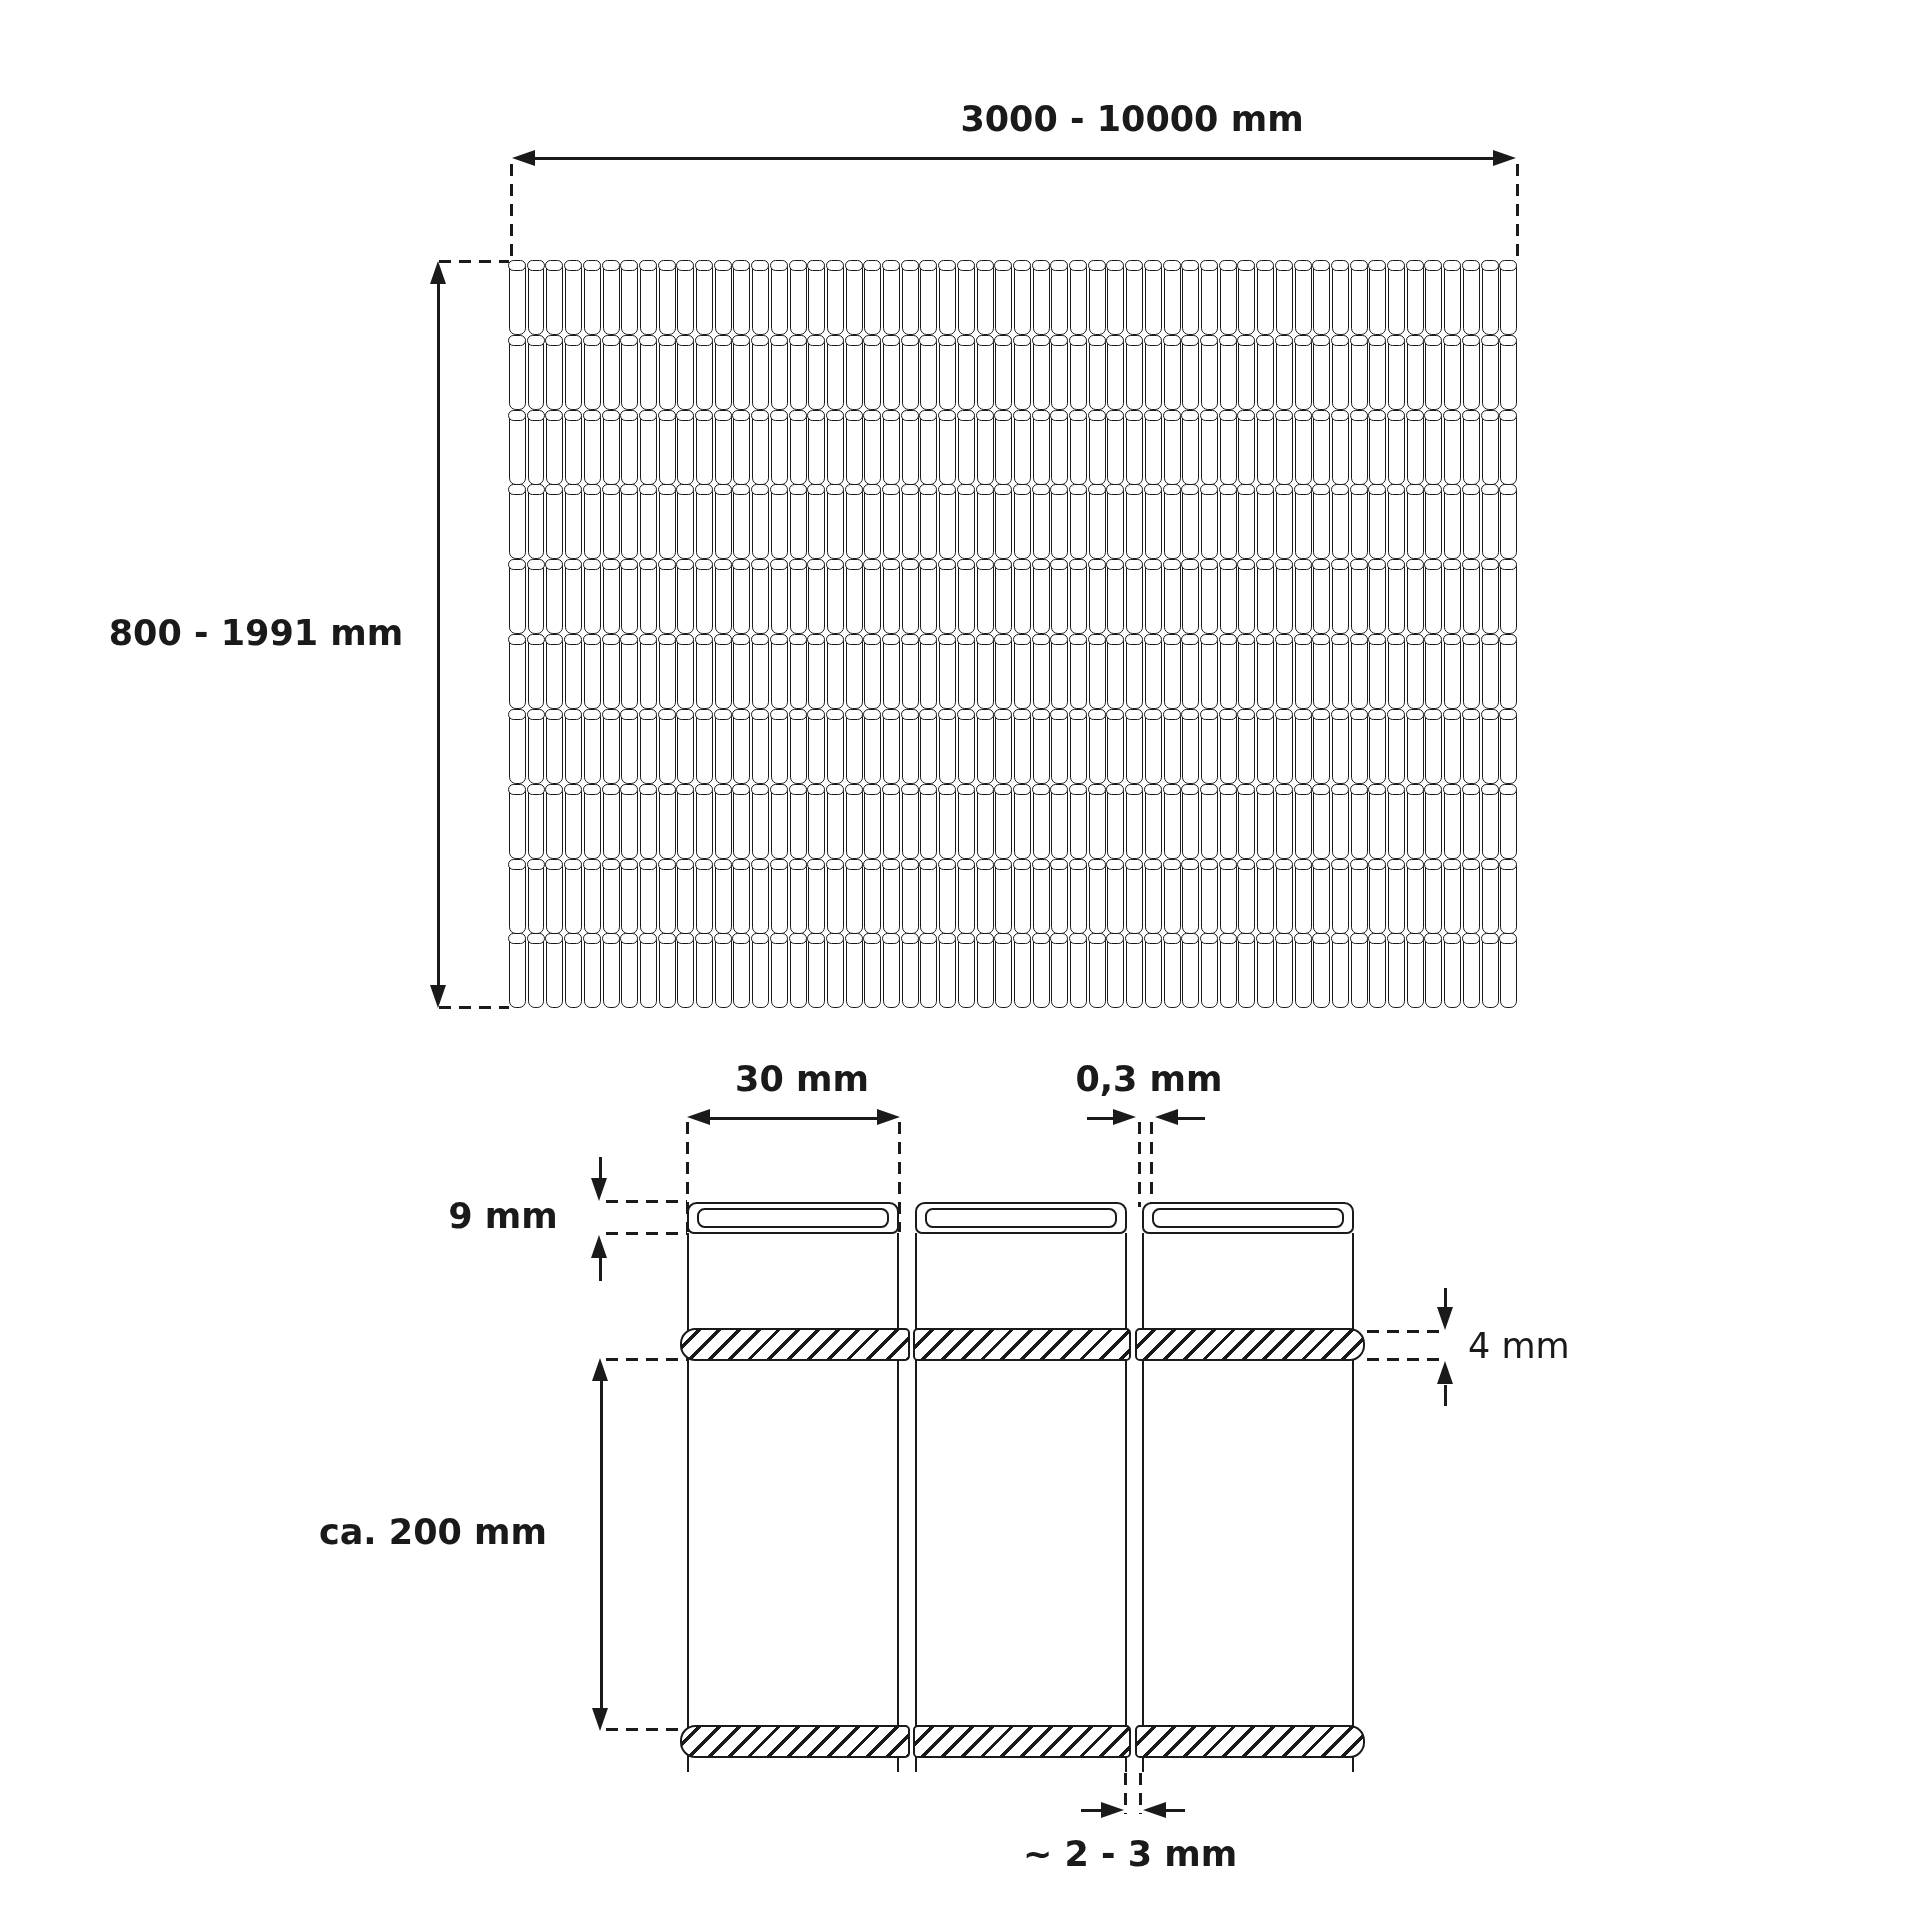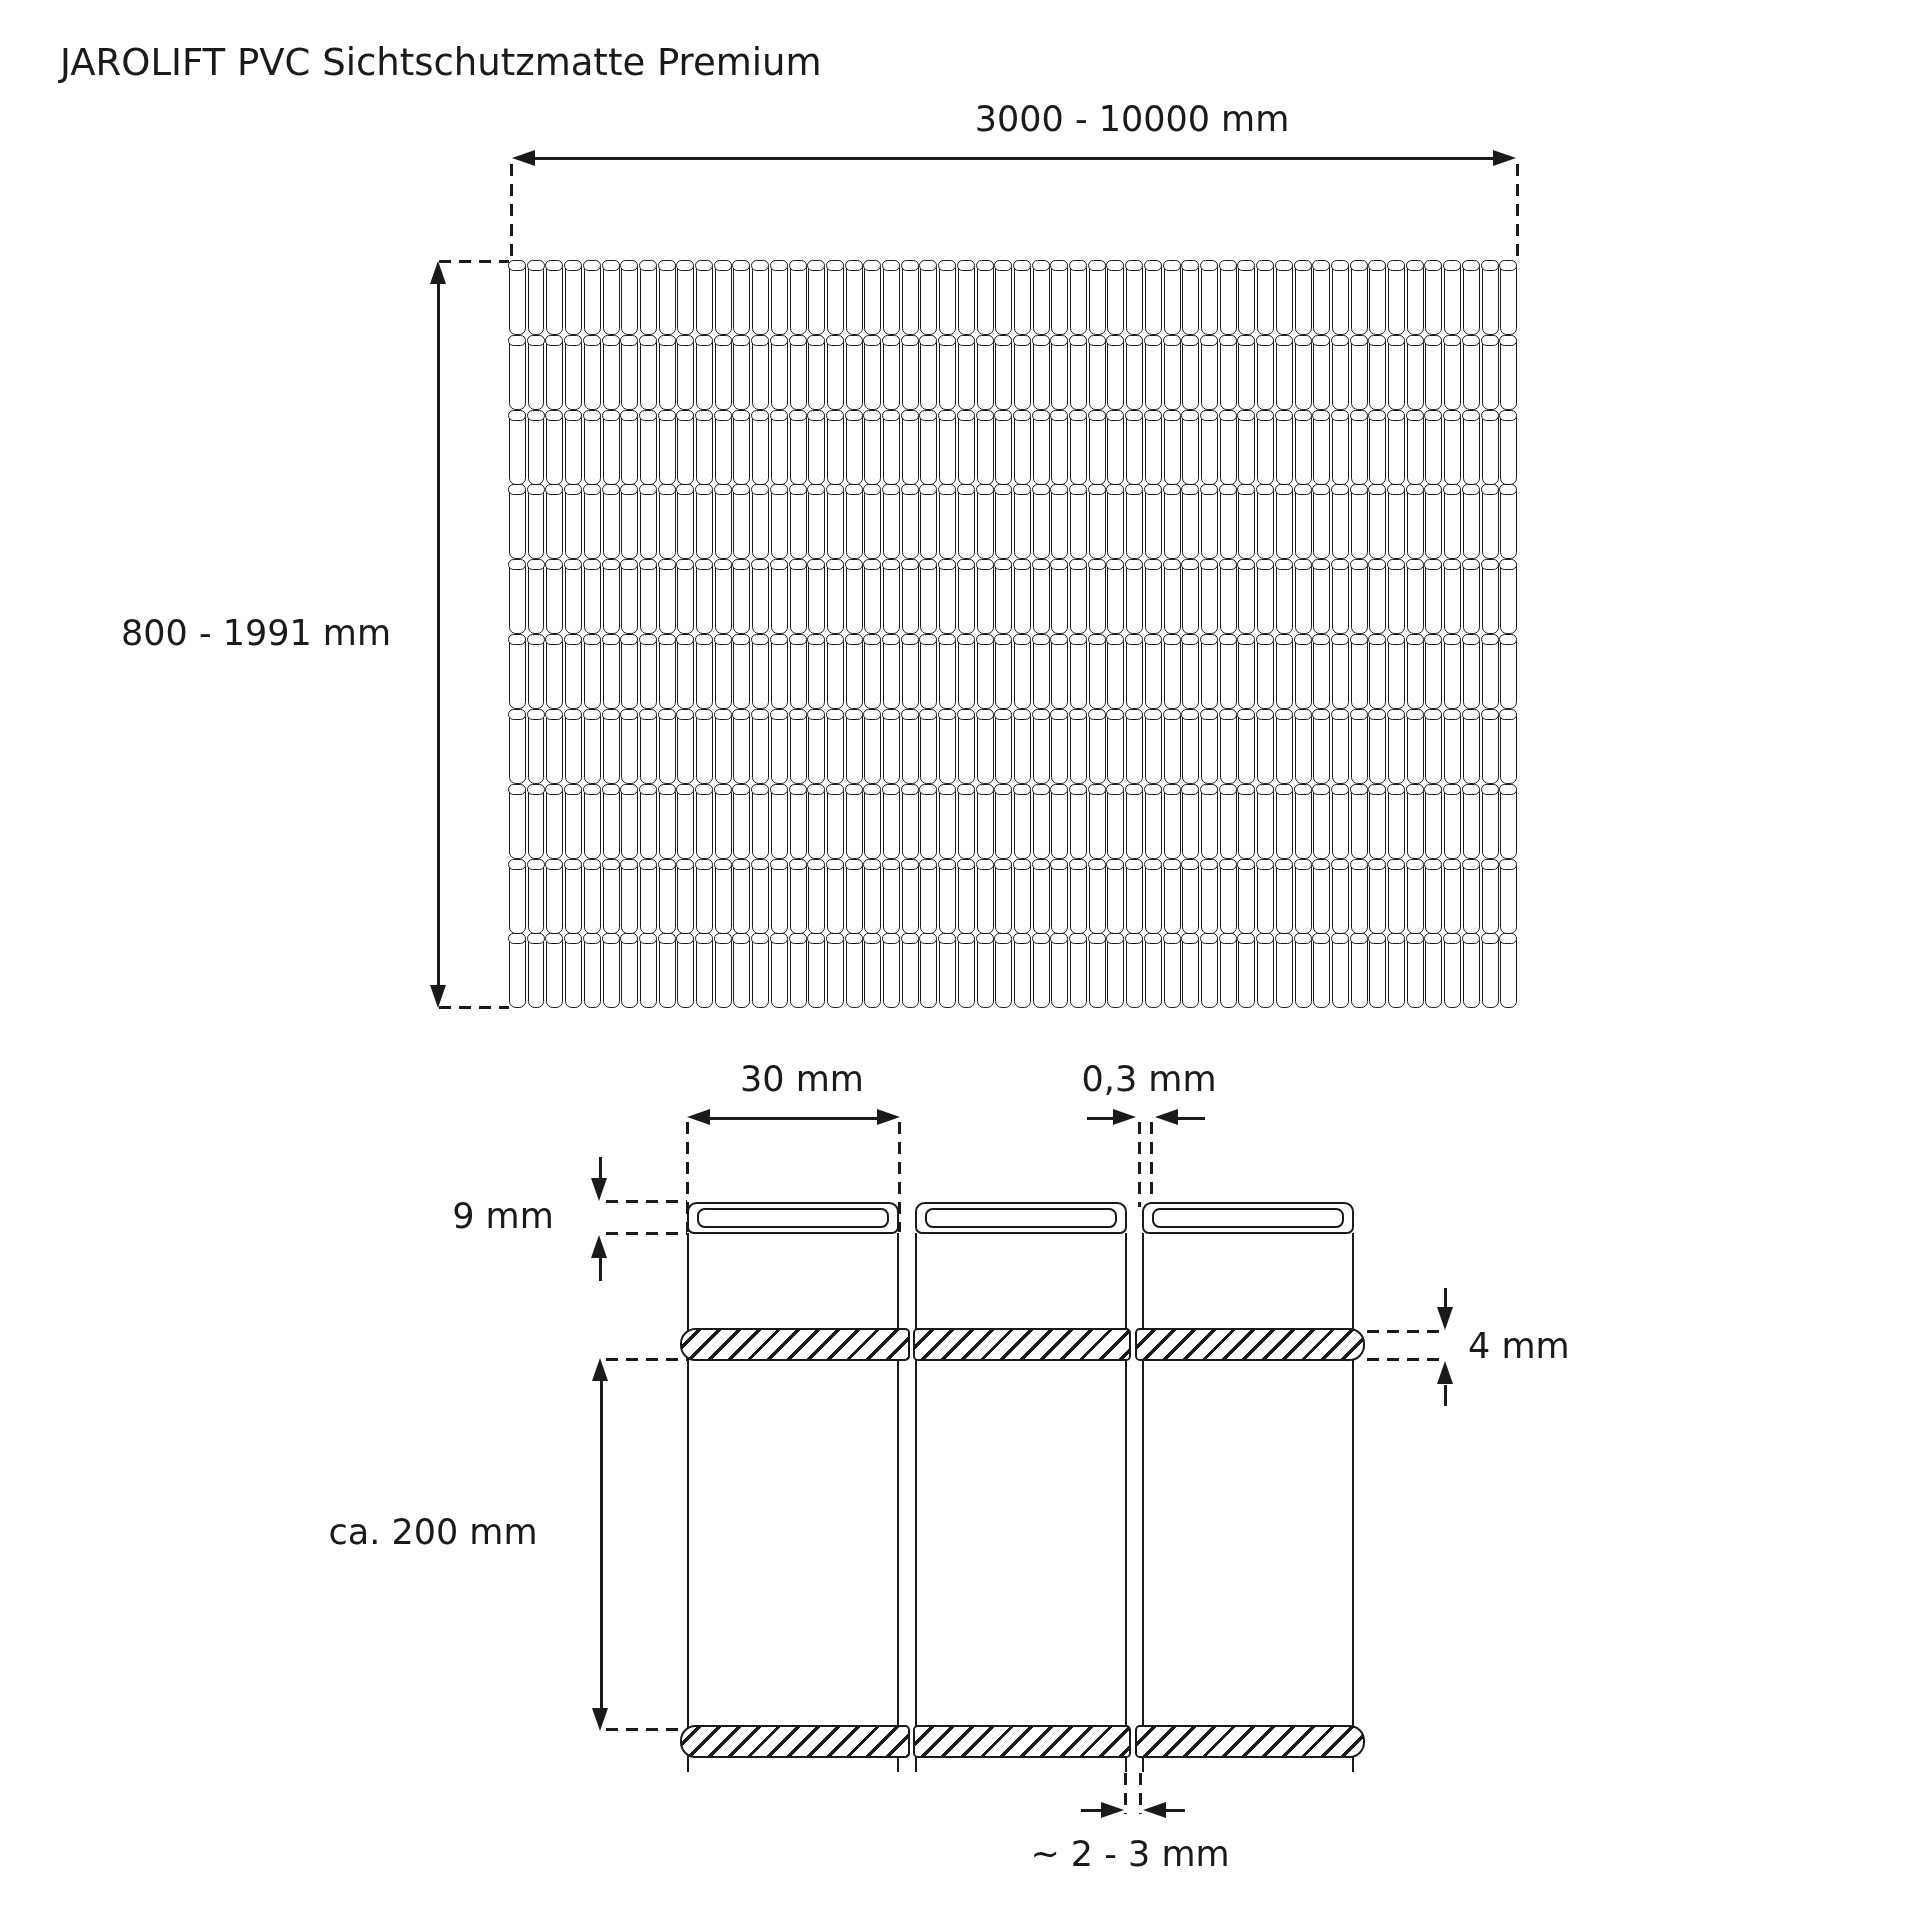--- a/index.html
+++ b/index.html
@@ -2,21 +2,21 @@
 <html><head>
 <meta charset="utf-8">
 <style>
   :root { --line:#1a1a1a; }
   html,body { margin:0; padding:0; background:#ffffff; }
   #stage {
     position:relative; width:1931px; height:1931px; background:#fff; overflow:hidden;
     font-family:"DejaVu Sans","Liberation Sans",sans-serif; color:var(--line);
   }
   .label { position:absolute; font-size:35px; line-height:1; white-space:nowrap; color:var(--line); }
-  .label.center { transform:translateX(-50%); }
+  .label.center { transform:translateX(-50%);font-weight:bold; }
   .title { font-size:37px; }
   .hline { position:absolute; height:2.9px; background:var(--line); }
   .vline { position:absolute; width:2.9px; background:var(--line); }
   .hdash { position:absolute; height:2.9px;
            background:repeating-linear-gradient(90deg,var(--line) 0 11.6px,transparent 11.6px 20px); }
   .vdash { position:absolute; width:2.9px;
            background:repeating-linear-gradient(180deg,var(--line) 0 11.6px,transparent 11.6px 20px); }
   .tri { position:absolute; width:0; height:0; }
   .tri.left  { border-top:8.7px solid transparent; border-bottom:8.7px solid transparent; border-right:23px solid var(--line); }
   .tri.right { border-top:8.7px solid transparent; border-bottom:8.7px solid transparent; border-left:23px solid var(--line); }
@@ -44,21 +44,20 @@
          z-index:2; }
   .rope.first { border-radius:15.4px 4.8px 4.8px 15.4px; }
   .rope.mid   { border-radius:4.8px; }
   .rope.last  { border-radius:4.8px 15.4px 15.4px 4.8px; }
 </style>
 </head>
 <body>
 
 <div id="stage">
 
-  <div class="label title" style="left:60px; top:44px;">JAROLIFT PVC Sichtschutzmatte Premium</div>
 
   <div>
     <div class="label center" style="left:1132px; top:102px;">3000 - 10000 mm</div>
     <div class="hline" style="left:533px; top:157px; width:962px;"></div>
     <div class="tri left" style="left:512px;  top:150px;"></div>
     <div class="tri right" style="left:1493px; top:150px;"></div>
     <div class="vdash" style="left:510px;  top:164px; height:95px;"></div>
     <div class="vdash" style="left:1516px; top:164px; height:95px;"></div>
   </div>
 

